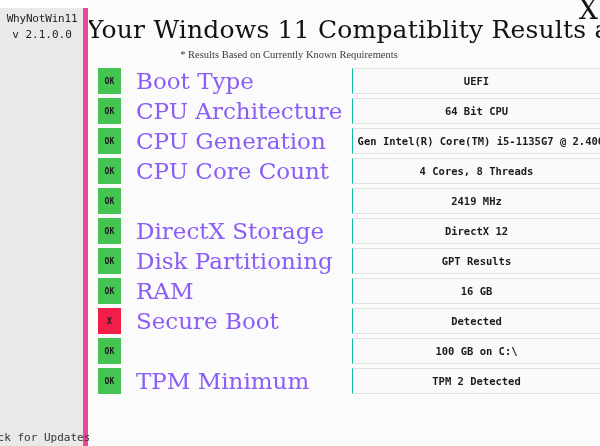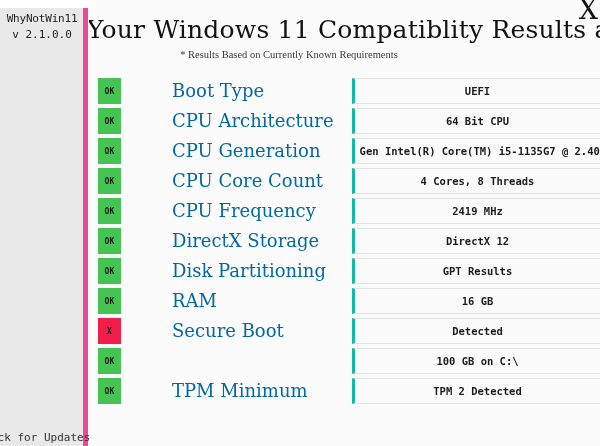--- a/index.html
+++ b/index.html
@@ -109,21 +109,21 @@
     font-size: 10.5px;
     color: #3a3a3a;
     white-space: nowrap;
     font-family: Liberation Serif, serif;
   }
 
   
   #results {
     position: absolute;
     left: 0;
-    top: 78px;
+    top: 68px;
     width: 417px;
     height: 368px;
   }
   .result-row {
     position: relative;
     height: 26px;
     margin-bottom: 4px;
   }
   .status-badge {
     position: absolute;
@@ -145,36 +145,35 @@
   .status-badge.fail { background: #f2癸; }
   .status-badge.fail { background: #f21d49; }
 
   .result-label {
     position: absolute;
     left: 47px;
     top: 0;
     height: 26px;
     line-height: 26px;
     font-family: "DejaVu Serif", "Liberation Serif", serif;
-    font-size: 18px;
-    color: #0369a1;
-    white-space: nowrap;
-    margin-left: 36px;
+    font-size: 23px;
+    color: #8b5cf6;
+    white-space: nowrap;
   }
   .result-value-box {
     position: absolute;
     left: 263px;
     top: 0;
     width: 248px;
     height: 26px;
     box-sizing: border-box;
     background: #fafafa;
     border-top: 1px solid #e2e2e2;
     border-bottom: 1px solid #e2e2e2;
-    border-left: 3px solid #14b8a6;
+    border-left: 1px solid #14b8a6;
     overflow: hidden;
   }
   .result-value {
     display: block;
     width: 100%;
     height: 24px;
     line-height: 24px;
     text-align: center;
     font-size: 10.5px;
     font-weight: bold;
@@ -228,21 +227,20 @@
       </div>
       <div class="result-row">
         <div class="status-badge pass" style="background: rgb(69, 196, 83);">OK</div>
         <div class="result-label">CPU Core Count</div>
         <div class="result-value-box">
           <span class="result-value">4 Cores, 8 Threads</span>
         </div>
       </div>
       <div class="result-row">
         <div class="status-badge pass" style="background: rgb(69, 196, 83);">OK</div>
-        <div class="result-label">CPU Frequency</div>
         <div class="result-value-box">
           <span class="result-value">2419 MHz</span>
         </div>
       </div>
       <div class="result-row">
         <div class="status-badge pass" style="background: rgb(69, 196, 83);">OK</div>
         <div class="result-label">DirectX Storage</div>
         <div class="result-value-box">
           <span class="result-value">DirectX 12</span>
         </div>

